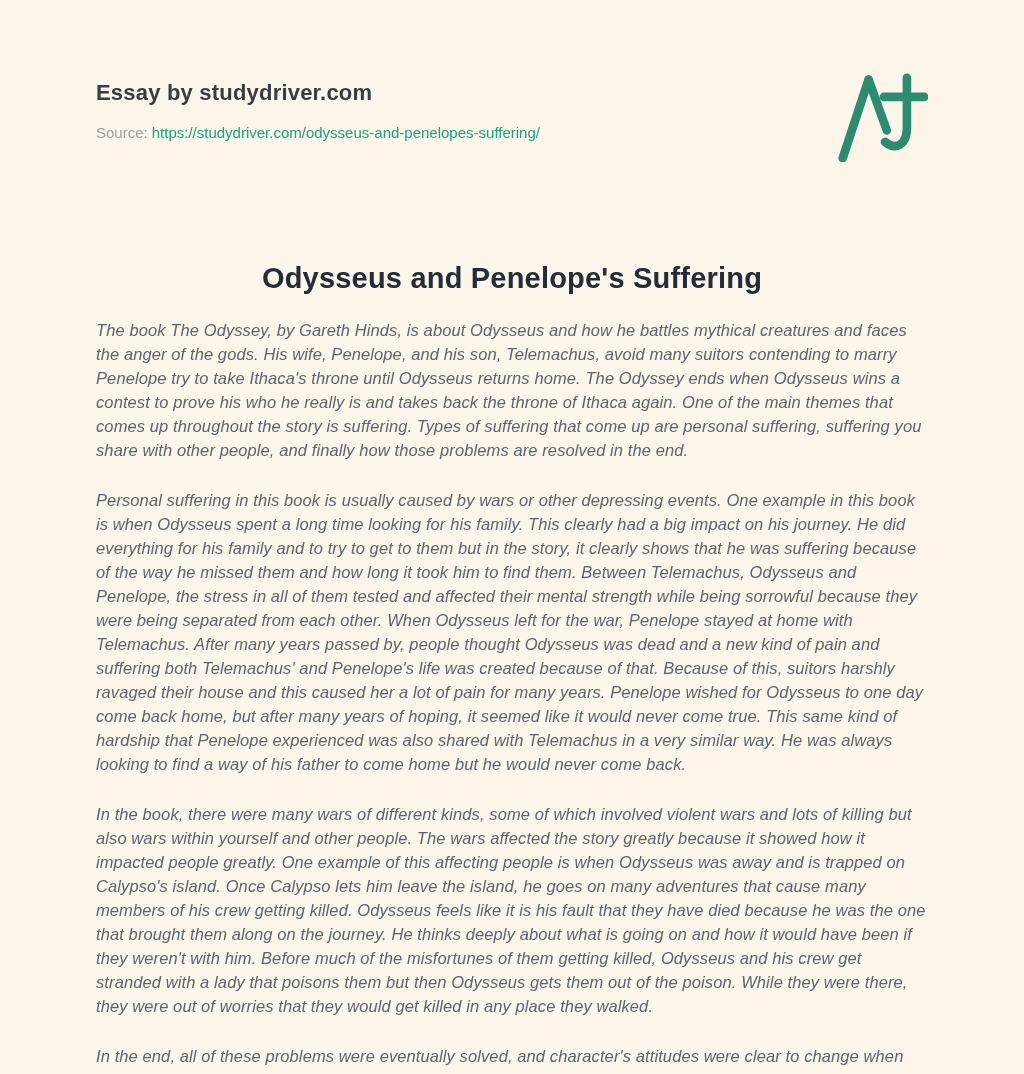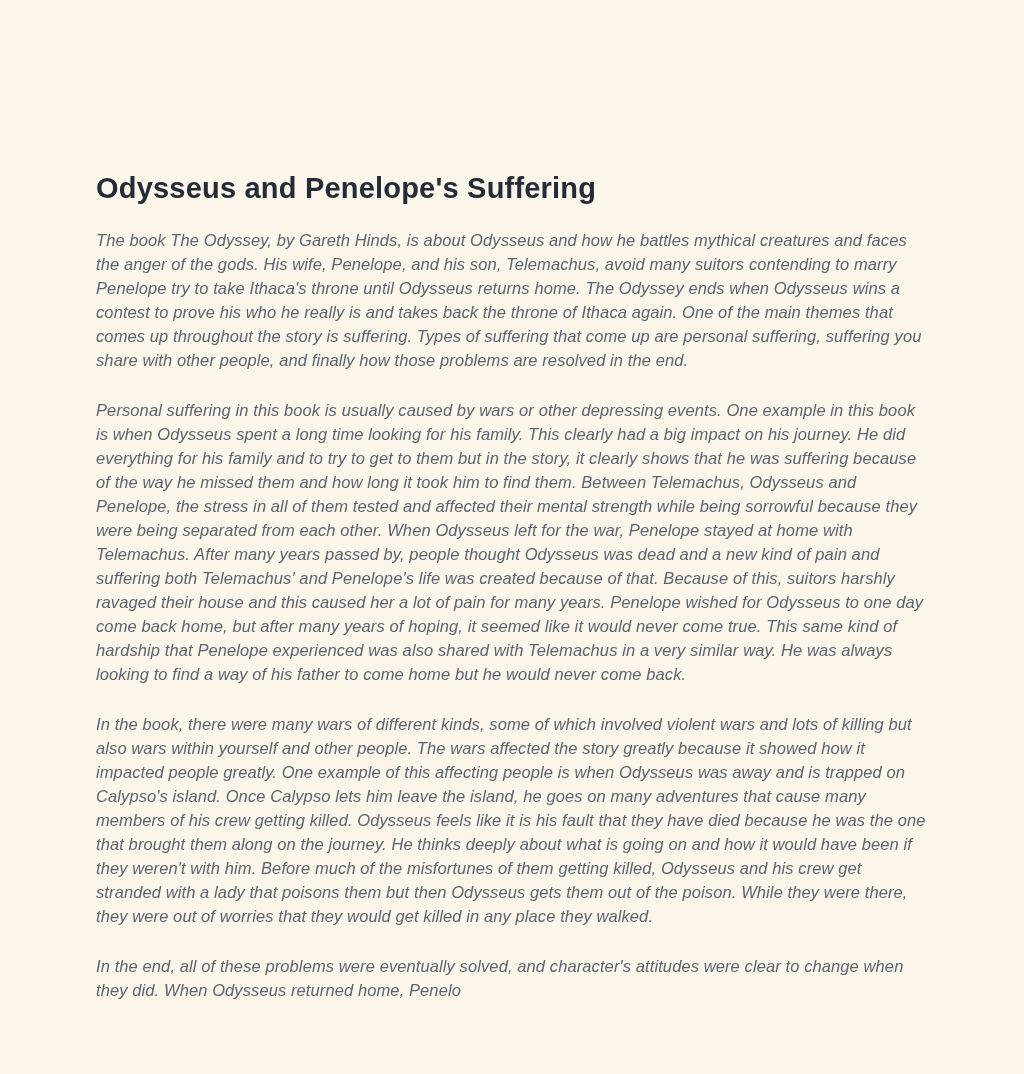--- a/index.html
+++ b/index.html
@@ -47,36 +47,56 @@
     flex: 0 0 auto;
     margin-top: -4px;
   }
   .essay-title {
     margin: 94px 0 22px 0;
     font-size: 29px;
     line-height: 1.25;
     font-weight: 700;
     color: #232c38;
     letter-spacing: 0.2px;
+    text-align: center;
   }
   .essay-body p {
     margin: 0 0 26px 0;
     font-size: 16.5px;
     line-height: 24px;
     color: #5a6570;
     letter-spacing: 0.1px;
     font-style: italic;
   }
 </style>
 </head>
 <body>
 
 <div class="page">
   <div class="content">
 
+    <header class="header">
+      <div class="header-text">
+        <h2 class="header-title">Essay by studydriver.com</h2>
+        <div class="source-line">
+          <span>Source:</span><a href="#">https://studydriver.com/odysseus-and-penelopes-suffering/</a>
+        </div>
+      </div>
+
+      <div class="logo">
+        <svg width="92" height="90" viewBox="0 0 96 92">
+          <g fill="none" stroke="#2c8c70" stroke-width="9" stroke-linecap="round" stroke-linejoin="round">
+            <path d="M7 89 L34 7"></path>
+            <path d="M34 7 L53 60"></path>
+            <path d="M50 25 L92 25"></path>
+            <path d="M74 5 L74 57 C74 76 62 81 51 72"></path>
+          </g>
+        </svg>
+      </div>
+    </header>
 
     <main>
       <h1 class="essay-title">Odysseus and Penelope's Suffering</h1>
       <div class="essay-body">
         <p>The book The Odyssey, by Gareth Hinds, is about Odysseus and how he battles mythical creatures and faces the anger of the gods. His wife, Penelope, and his son, Telemachus, avoid many suitors contending to marry Penelope try to take Ithaca's throne until Odysseus returns home. The Odyssey ends when Odysseus wins a contest to prove his who he really is and takes back the throne of Ithaca again. One of the main themes that comes up throughout the story is suffering. Types of suffering that come up are personal suffering, suffering you share with other people, and finally how those problems are resolved in the end.</p>
         <p>Personal suffering in this book is usually caused by wars or other depressing events. One example in this book is when Odysseus spent a long time looking for his family. This clearly had a big impact on his journey. He did everything for his family and to try to get to them but in the story, it clearly shows that he was suffering because of the way he missed them and how long it took him to find them. Between Telemachus, Odysseus and Penelope, the stress in all of them tested and affected their mental strength while being sorrowful because they were being separated from each other. When Odysseus left for the war, Penelope stayed at home with Telemachus. After many years passed by, people thought Odysseus was dead and a new kind of pain and suffering both Telemachus' and Penelope's life was created because of that. Because of this, suitors harshly ravaged their house and this caused her a lot of pain for many years. Penelope wished for Odysseus to one day come back home, but after many years of hoping, it seemed like it would never come true. This same kind of hardship that Penelope experienced was also shared with Telemachus in a very similar way. He was always looking to find a way of his father to come home but he would never come back.</p>
         <p>In the book, there were many wars of different kinds, some of which involved violent wars and lots of killing but also wars within yourself and other people. The wars affected the story greatly because it showed how it impacted people greatly. One example of this affecting people is when Odysseus was away and is trapped on Calypso's island. Once Calypso lets him leave the island, he goes on many adventures that cause many members of his crew getting killed. Odysseus feels like it is his fault that they have died because he was the one that brought them along on the journey. He thinks deeply about what is going on and how it would have been if they weren't with him. Before much of the misfortunes of them getting killed, Odysseus and his crew get stranded with a lady that poisons them but then Odysseus gets them out of the poison. While they were there, they were out of worries that they would get killed in any place they walked.</p>
         <p>In the end, all of these problems were eventually solved, and character's attitudes were clear to change when they did. When Odysseus returned home, Penelo</p>
       </div>
     </main>

